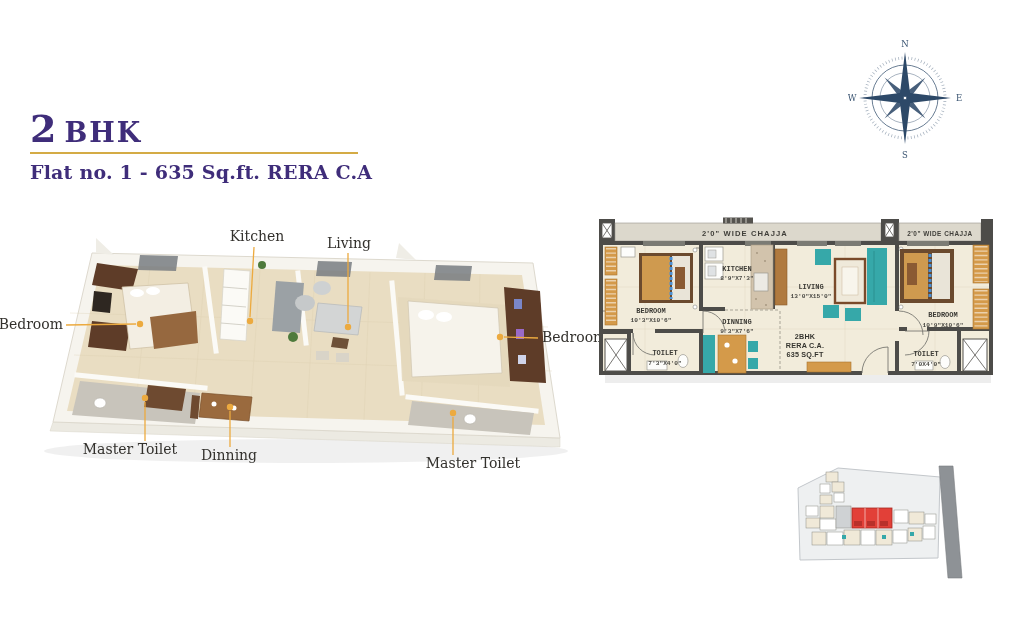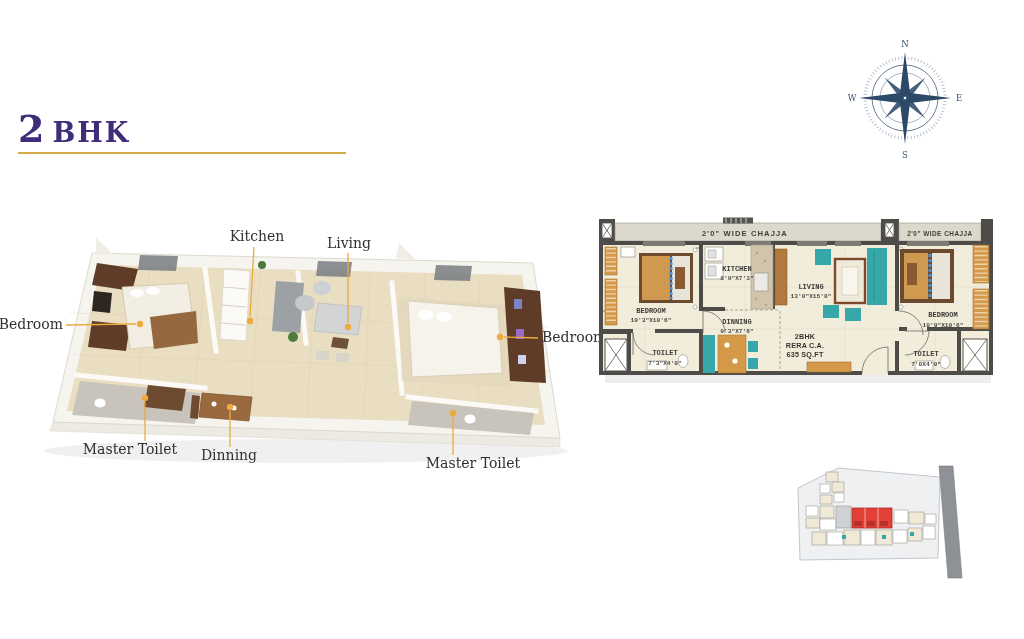--- a/index.html
+++ b/index.html
@@ -1,20 +1,20 @@
 <!DOCTYPE html>
 <html style="--title_purple: #3f2d7a; --accent_gold: #d4ab45; --leader_gold: #ecaa3f; --wall_dark: #4d4c49; --floor_cream: #f2ecdb; --teal: #36a8a9; --wood: #d49a4a; --compass_navy: #1c3a5c; --site_red: #e24038;"><head>
 <meta charset="utf-8">
 <style>
   html,body{margin:0;padding:0;background:#fff;}
   .canvas{position:relative;width:1024px;height:639px;background:#fff;overflow:hidden;
           font-family:"Liberation Sans",sans-serif;}
   .abs{position:absolute;}
   
-  .title-block{left:18px;top:110px;}
+  .title-block{left:30px;top:110px;}
   .title-line{color:var(--title_purple);font-family:"DejaVu Serif","Liberation Serif",serif;
               font-weight:bold;line-height:1;white-space:nowrap;}
   .title-num{font-size:38px;letter-spacing:1px;}
   .title-suf{font-size:27px;margin-left:7px;letter-spacing:2px;}
   .title-rule{width:328px;height:2px;background:var(--accent_gold);margin-top:4px;}
   .subtitle{color:var(--title_purple);font-family:"DejaVu Serif","Liberation Serif",serif;
             font-weight:bold;font-size:19px;margin-top:7px;letter-spacing:.2px;white-space:nowrap;}
   
   svg{display:block;}
   text{font-family:"Liberation Sans",sans-serif;}
@@ -43,20 +43,21 @@
 </head>
 <body>
 
 <div class="canvas">
 
   <div class="abs title-block">
     <div class="title-line">
       <span class="title-num">2</span><span class="title-suf">BHK</span>
     </div>
     <div class="title-rule"></div>
+    <div class="subtitle">Flat no. 1 - 635 Sq.ft. RERA C.A</div>
   </div>
 
   <svg class="abs" style="left:848px;top:36px;" width="118" height="126" viewBox="0 0 118 126">
     <g opacity="0.92">
       <circle cx="57" cy="62" r="40" fill="none" stroke="var(--compass_navy)" stroke-width="3" stroke-dasharray="0.7,2.6" opacity=".45"></circle>
       <circle cx="57" cy="62" r="33" fill="none" stroke="var(--compass_navy)" stroke-width=".9" opacity=".8"></circle>
       <circle cx="57" cy="62" r="25" fill="none" stroke="var(--compass_navy)" stroke-width=".7" opacity=".6"></circle>
       <g transform="rotate(45 57 62)">
         <polygon class="c-navy" opacity=".88" points="57,33 60.5,58.5 86,62 60.5,65.5 57,91 53.5,65.5 28,62 53.5,58.5"></polygon>
       </g>

